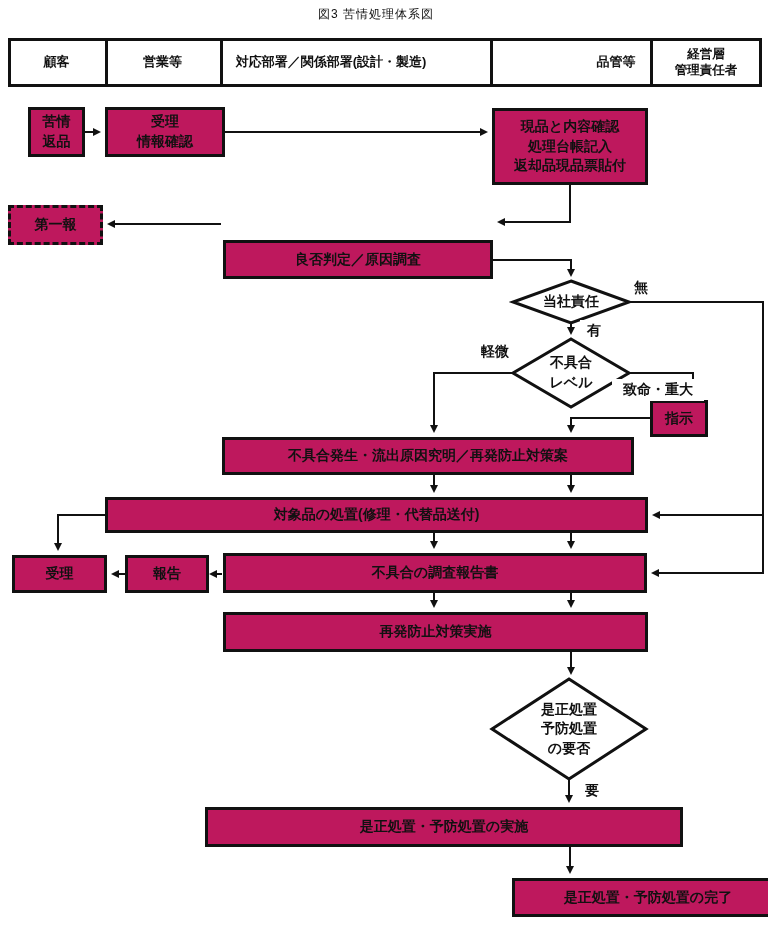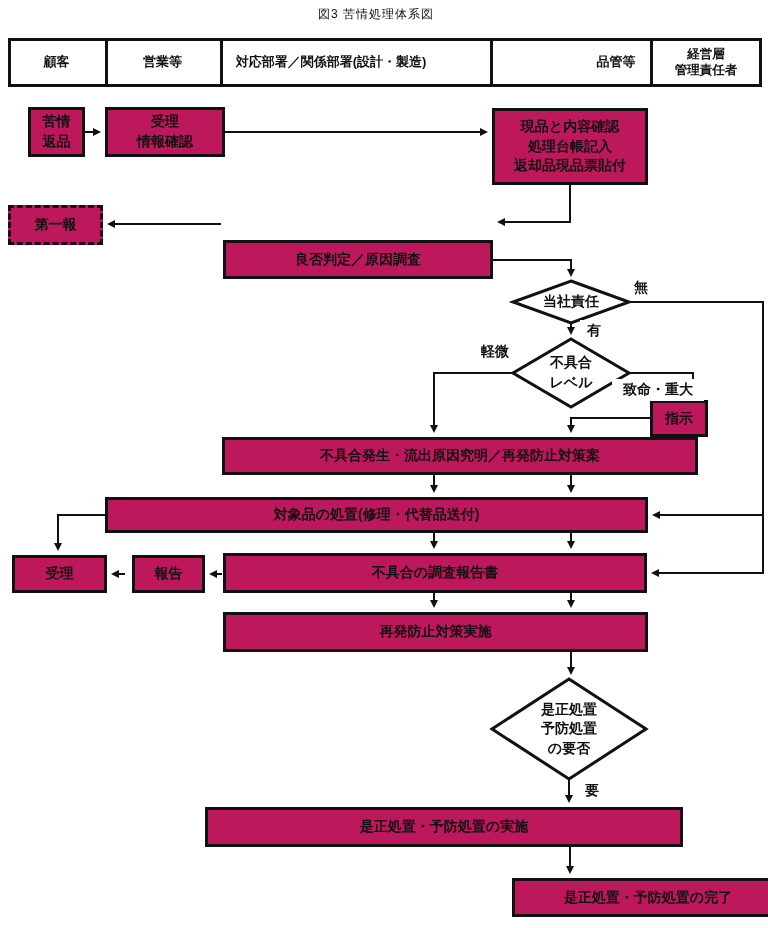--- a/index.html
+++ b/index.html
@@ -93,24 +93,24 @@
 <div class="box" style="left:28px;top:107px;width:57px;height:50px;">苦情
 返品</div>
 <div class="box" style="left:105px;top:107px;width:120px;height:50px;">受理
 情報確認</div>
 <div class="box" style="left:492px;top:108px;width:156px;height:77px;">現品と内容確認
 処理台帳記入
 返却品現品票貼付</div>
 <div class="box dashed" style="left:8px;top:205px;width:95px;height:40px;">第一報</div>
 <div class="box" style="left:223px;top:204px;width:270px;height:39px;margin-top:36px;">良否判定／原因調査</div>
 <div class="box" style="left:650px;top:400px;width:58px;height:37px;text-align:center;">指示</div>
-<div class="box" style="left:222px;top:437px;width:476px;height:38px;">不具合発生・流出原因究明／再発防止対策案</div>
+<div class="box" style="left:222px;top:437px;width:412px;height:38px;">不具合発生・流出原因究明／再発防止対策案</div>
 <div class="box" style="left:105px;top:497px;width:543px;height:36px;">対象品の処置(修理・代替品送付)</div>
 <div class="box" style="left:12px;top:555px;width:95px;height:38px;">受理</div>
-<div class="box" style="left:132px;top:555px;width:73px;height:38px;">報告</div>
+<div class="box" style="left:125px;top:555px;width:84px;height:38px;">報告</div>
 <div class="box" style="left:223px;top:553px;width:424px;height:40px;">不具合の調査報告書</div>
 <div class="box" style="left:223px;top:612px;width:425px;height:40px;">再発防止対策実施</div>
 <div class="box" style="left:205px;top:807px;width:478px;height:40px;">是正処置・予防処置の実施</div>
 <div class="box" style="left:512px;top:878px;width:272px;height:39px;">是正処置・予防処置の完了</div>
 
 <div class="dlabel" style="left:511px;top:289px;width:120px;height:26px;">当社責任</div>
 <div class="dlabel" style="left:511px;top:346px;width:120px;height:54px;">不具合
 レベル</div>
 <div class="dlabel" style="left:494px;top:699px;width:150px;height:60px;">是正処置
 予防処置

